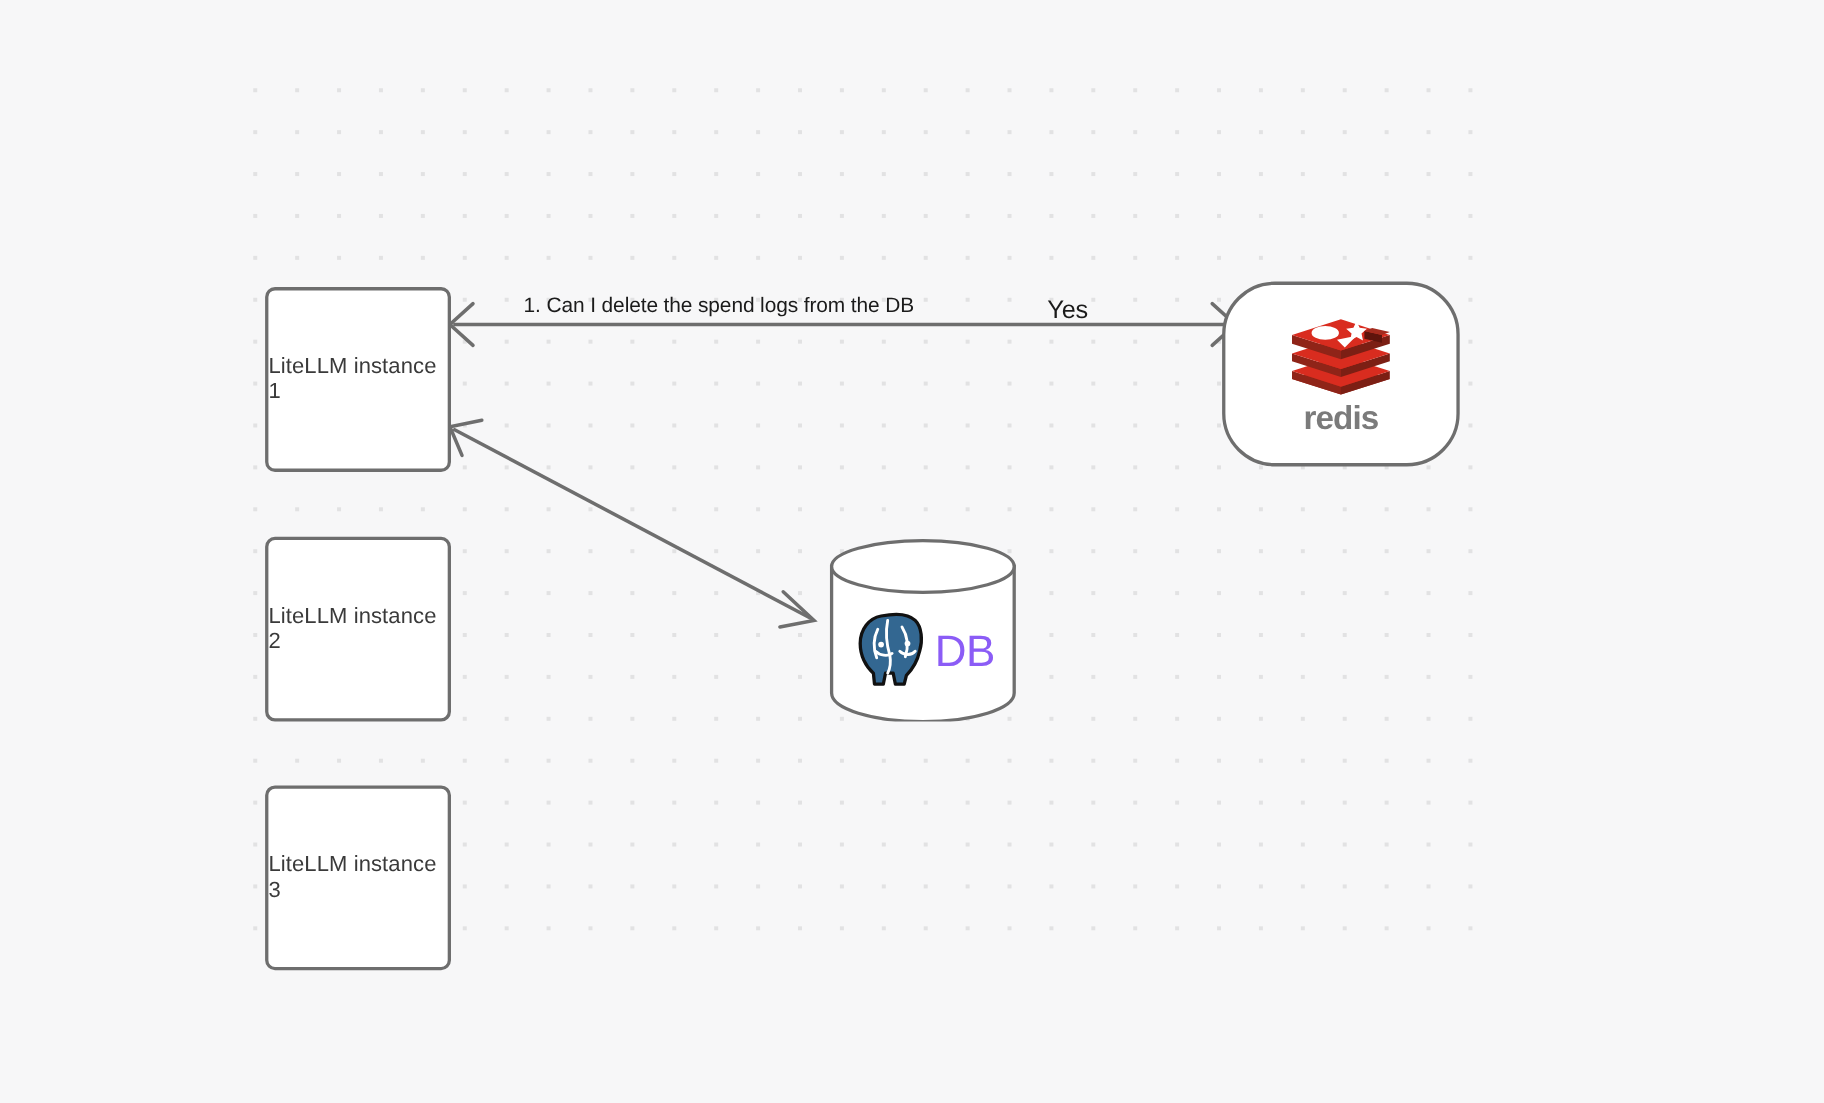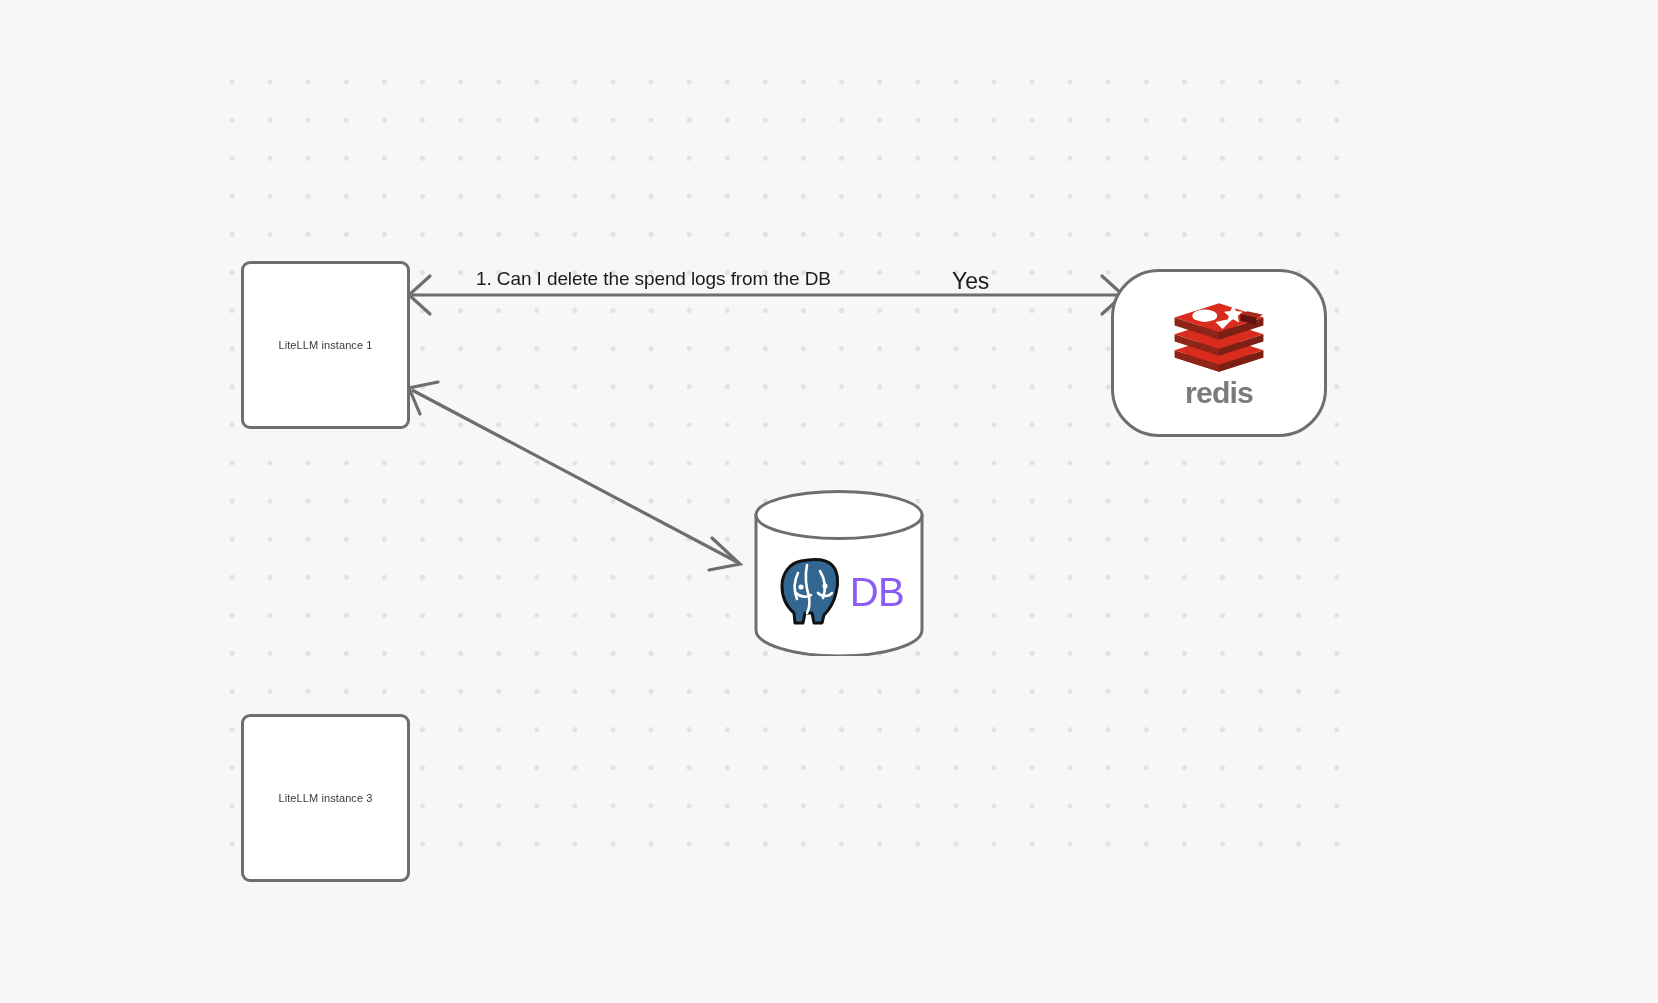--- a/index.html
+++ b/index.html
@@ -39,35 +39,35 @@
     position: absolute;
     box-sizing: border-box;
     background: #ffffff;
     border: 3px solid #6e6e6e;
     border-radius: 9px;
     display: flex;
     align-items: center;
     justify-content: center;
   }
   .node-box .node-label {
-    font-size: 11px;
+    font-size: 20px;
     color: #3a3a3a;
     font-family: "Liberation Sans", sans-serif;
     letter-spacing: 0.1px;
   }
 
   #litellm-1 { left: 241px; top: 261px; width: 169px; height: 168px; }
   #litellm-2 { left: 241px; top: 488px; width: 169px; height: 168px; }
   #litellm-3 { left: 241px; top: 714px; width: 169px; height: 168px; }
 
   
   #redis-node {
     position: absolute;
     left: 1111px;
-    top: 269px;
+    top: 256px;
     width: 216px;
     height: 168px;
     box-sizing: border-box;
     background: #ffffff;
     border: 3px solid #6e6e6e;
     border-radius: 48px;
     display: flex;
     flex-direction: column;
     align-items: center;
     justify-content: center;
@@ -174,20 +174,23 @@
 
   <div class="edge-label" id="label-step1">1.  Can I delete the spend logs from the DB</div>
 
   <div class="edge-label" id="label-yes">Yes</div>
 
 
   <div class="node-box" id="litellm-1">
     <span class="node-label">LiteLLM instance 1</span>
   </div>
 
+  <div class="node-box" id="litellm-2">
+    <span class="node-label">LiteLLM instance 2</span>
+  </div>
 
   <div class="node-box" id="litellm-3">
     <span class="node-label">LiteLLM instance 3</span>
   </div>
 
   <div id="redis-node">
     <div id="redis-logo-wrap">
       <svg width="108" height="92" viewBox="0 0 108 92" xmlns="http://www.w3.org/2000/svg">
 
         <path d="M54 52 L104 68 L54 84 L4 68 Z" fill="#a32b1e"></path>

